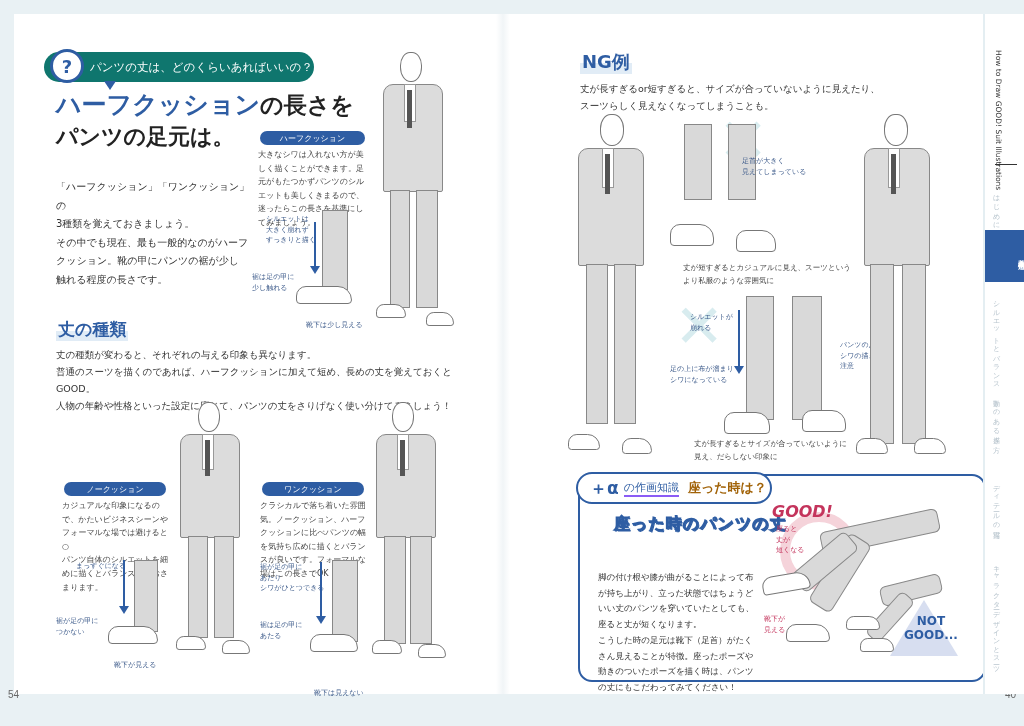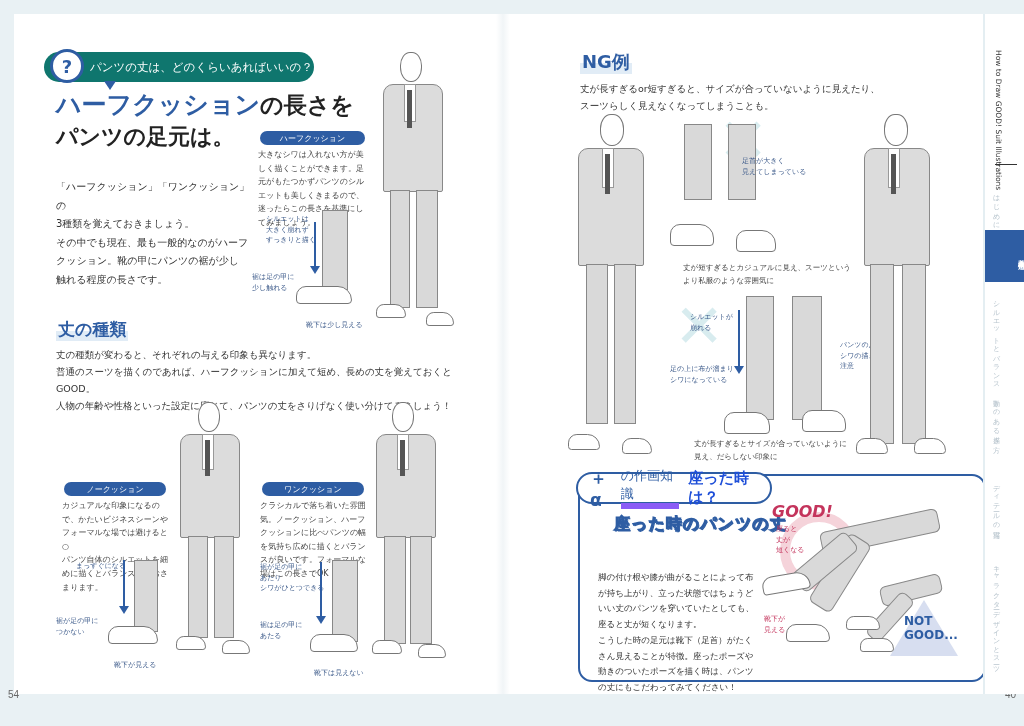--- a/index.html
+++ b/index.html
@@ -54,22 +54,22 @@
 
   .x-mark { position: absolute; color: #d8ecef; font-size: 60px; font-weight: bold; line-height: 1; }
 
   
   .ng-title { position: absolute; left: 70px; top: 36px; font-size: 18px; font-weight: bold; color: #2e5da3; background: linear-gradient(transparent 55%, #e1ecf6 55%); padding: 0 2px; }
   .ng-desc { position: absolute; left: 70px; top: 66px; font-size: 9.5px; line-height: 1.8; color: #333; }
 
   .plus-box { position: absolute; left: 68px; top: 460px; width: 408px; height: 208px; border: 2px solid #2e5da3; border-radius: 14px; }
   .plus-header { position: absolute; left: 66px; top: 458px; width: 196px; height: 32px; border: 2px solid #2e5da3; border-radius: 16px; background: #fff; display: flex; align-items: center; padding-left: 12px; gap: 5px; }
   .plus-sign { color: #2e5da3; font-size: 17px; font-weight: bold; }
-  .plus-knowledge { color: #2e5da3; font-size: 13px; border-bottom: 6px solid #8b5cf6; }
-  .plus-title { color: #1d4ed8; font-size: 15px; font-weight: bold; margin-left: 4px; }
+  .plus-knowledge { color: #2e5da3; font-size: 11px; border-bottom: 2px solid #8b5cf6; }
+  .plus-title { color: #a16207; font-size: 13px; font-weight: bold; margin-left: 4px; }
   .sit-title { position: absolute; left: 90px; top: 500px; font-size: 16px; font-weight: bold; color: #fff; -webkit-text-stroke: 1px #2e5da3; text-shadow: 1px 1px 0 #2e5da3; letter-spacing: 1px; margin-left: 16px; }
   .sit-text { position: absolute; left: 90px; top: 528px; width: 158px; font-size: 8.5px; line-height: 1.85; color: #333; margin-top: 28px; }
 
   .good { position: absolute; left: 258px; top: 492px; font-size: 16px; font-weight: bold; font-style: italic; color: #c4345c; }
   .notgood { position: absolute; left: 392px; top: 612px; font-size: 12px; font-weight: bold; color: #2e5da3; line-height: 1.2; }
   .pink-ring { position: absolute; left: 272px; top: 500px; width: 78px; height: 78px; border: 10px solid #f5d3da; border-radius: 50%; }
   .blue-tri { position: absolute; left: 384px; top: 598px; width: 0; height: 0; border-left: 34px solid transparent; border-right: 34px solid transparent; border-bottom: 56px solid #d7def0; }
 
   
   .side-index { position: absolute; left: 983px; top: 14px; width: 41px; height: 680px; background: #fff; border-left: 2px solid #e4eef2; }
@@ -160,21 +160,21 @@
     <div class="shoe" style="left:222px;top:640px;width:28px;height:14px;"></div>
   </div>
 
   <div class="label-pill" style="left:262px;top:482px;width:102px;">ワンクッション</div>
   <div class="note" style="left:260px;top:499px;width:112px;">クラシカルで落ち着いた雰囲気。ノークッション、ハーフクッションに比べパンツの幅を気持ち広めに描くとバランスが良いです。フォーマルな場はこの長さでOK！</div>
   <div class="anno" style="left:260px;top:562px;white-space:pre;">裾が足の甲に
 あたり
 シワがひとつできる</div>
   <div class="anno" style="left:260px;top:620px;white-space:pre;">裾は足の甲に
 あたる</div>
-  <div class="anno" style="left:314px;top:668px;">靴下は見えない</div>
+  <div class="anno" style="left:314px;top:688px;">靴下は見えない</div>
   <div class="arrow-v" style="left:320px;top:562px;height:56px;"></div>
   <div class="figure">
     <div class="leg" style="left:332px;top:560px;width:26px;height:82px;"></div>
     <div class="shoe" style="left:310px;top:634px;width:48px;height:18px;"></div>
   </div>
   <div class="figure">
     <div class="head" style="left:392px;top:402px;width:22px;height:30px;"></div>
     <div class="jacket" style="left:376px;top:434px;width:60px;height:104px;"></div>
     <div class="shirt" style="left:397px;top:434px;width:12px;height:36px;"></div>
     <div class="tie" style="left:400px;top:440px;width:5px;height:36px;"></div>
@@ -257,21 +257,21 @@
 こうした時の足元は靴下（足首）がたくさん見えることが特徴。座ったポーズや動きのついたポーズを描く時は、パンツの丈にもこだわってみてください！</div>
 
   <div class="pink-ring" style="left:780px;top:512px;"></div>
   <div class="blue-tri" style="left:890px;top:600px;"></div>
   <div class="good" style="left:772px;top:502px;">GOOD!</div>
   <div class="anno red" style="left:776px;top:524px;white-space:pre;">座ると
 丈が
 短くなる</div>
   <div class="anno red" style="left:764px;top:614px;white-space:pre;">靴下が
 見える</div>
-  <div class="notgood" style="left:904px;top:614px;white-space:pre;">NOT
+  <div class="notgood" style="left:904px;top:614px;white-space:pre;text-align:center;">NOT
 GOOD...</div>
 
   <div class="figure">
     <div class="leg" style="left:820px;top:520px;width:120px;height:24px;transform:rotate(-12deg);border-radius:6px;"></div>
     <div class="leg" style="left:800px;top:560px;width:80px;height:26px;transform:rotate(-58deg);border-radius:6px;"></div>
     <div class="leg" style="left:790px;top:550px;width:70px;height:24px;transform:rotate(-40deg);border-radius:6px;"></div>
     <div class="shoe" style="left:762px;top:574px;width:48px;height:18px;transform:rotate(-10deg);"></div>
     <div class="shoe" style="left:786px;top:624px;width:44px;height:18px;"></div>
     <div class="leg" style="left:880px;top:580px;width:62px;height:20px;transform:rotate(-14deg);border-radius:6px;"></div>
     <div class="leg" style="left:862px;top:608px;width:56px;height:18px;transform:rotate(-48deg);border-radius:6px;"></div>

